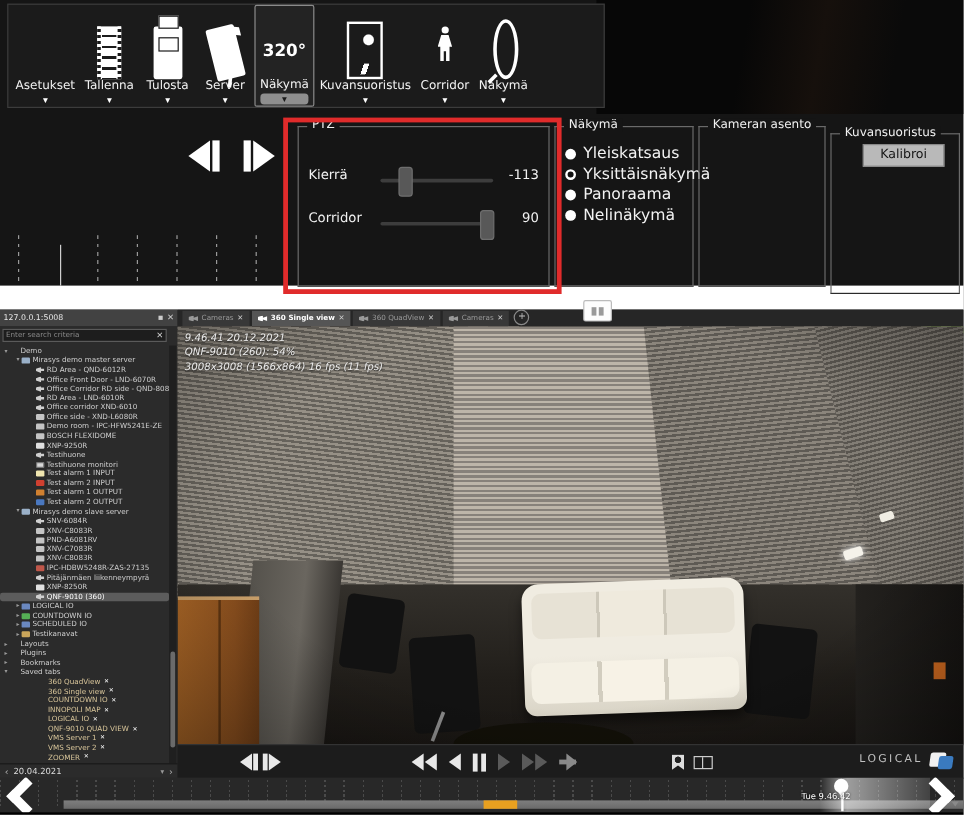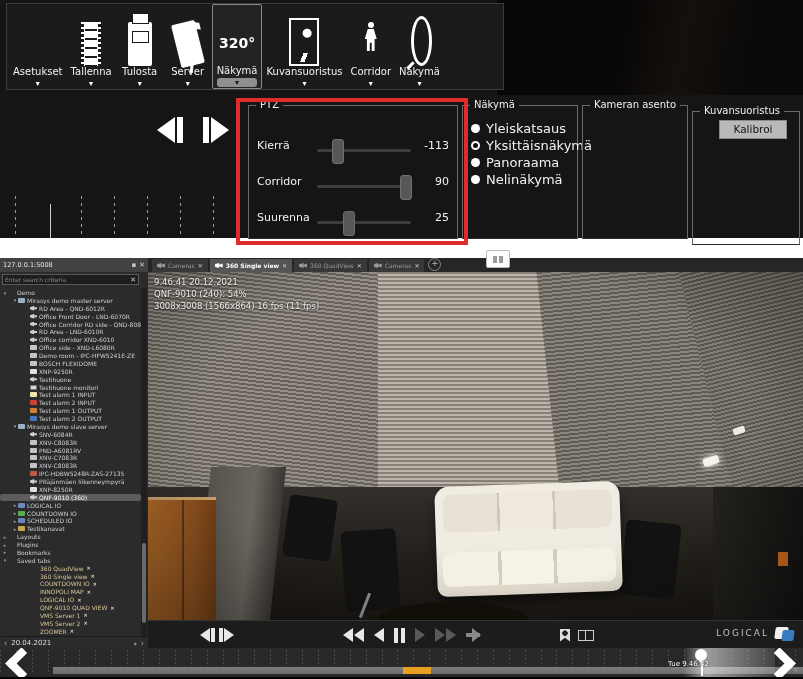--- a/index.html
+++ b/index.html
@@ -143,21 +143,21 @@
   #sb-thumb{position:absolute;left:1px;top:255px;width:4px;height:80px;background:#6a6a6a;border-radius:2px;}
   
   .sb-foot{position:absolute;left:0;width:148px;height:13px;display:flex;align-items:center;font-size:7px;color:#ddd;
      border-top:1px solid #1a1a1a;padding:0 4px;box-sizing:border-box;gap:4px;}
   #foot-date{top:364px;} #foot-time{top:377px;}
   .sb-foot .nav{color:#aaa;font-size:8px;}
   .sb-foot .sp{flex:1;}
   .sb-foot .mini{font-size:6px;color:#9a9a9a;}
 
   
-  #video{left:148px;top:14px;width:655px;height:348px;background:#2b2824;overflow:hidden;}
+  #video{left:148px;top:14px;width:655px;height:348px;background:#2b2824;overflow:hidden;font-style:italic;}
   .blind{position:absolute;background:repeating-linear-gradient(180deg,#a39c92 0 2px,#6f6a63 2px 4px);}
   #bl-a{left:-30px;top:-20px;width:300px;height:260px;transform:rotate(7deg);filter:brightness(.92);}
   #bl-b{left:230px;top:-10px;width:190px;height:250px;background:repeating-linear-gradient(180deg,#bdb5a9 0 2px,#87817a 2px 4px);}
   #bl-c{left:400px;top:-20px;width:180px;height:250px;transform:rotate(-6deg);filter:brightness(.85);}
   #bl-d{left:560px;top:-30px;width:130px;height:280px;transform:rotate(-14deg);filter:brightness(.8);}
   #corridor{left:425px;top:0;width:115px;height:190px;background:linear-gradient(180deg,#8d8a84,#b9b4ab 40%,#7d7a74);}
   #door{left:455px;top:15px;width:48px;height:130px;background:linear-gradient(180deg,#d6d1c6,#b9b4a9);border:1px solid #6a665f;}
   #red-chair{left:428px;top:55px;width:16px;height:22px;background:#b5552a;border-radius:40%;}
   #blue-glow{left:500px;top:0;width:60px;height:45px;background:radial-gradient(ellipse at center,#4a6fa8 0%,rgba(20,20,30,0) 70%);}
   #green-strip{left:595px;top:0;width:60px;height:8px;background:linear-gradient(90deg,#9fd34a,#5a8a2a);transform:rotate(-4deg);}
@@ -330,27 +330,20 @@
           </span>
           <span class="ptz-value">-113</span>
         </div>
         <div class="ptz-row">
           <span class="ptz-label">Corridor</span>
           <span class="ptz-track">
             <span class="thumb" style="left: 88%;"></span>
           </span>
           <span class="ptz-value">90</span>
         </div>
-        <div class="ptz-row">
-          <span class="ptz-label">Suurenna</span>
-          <span class="ptz-track">
-            <span class="thumb" style="left: 28%;"></span>
-          </span>
-          <span class="ptz-value">25</span>
-        </div>
       </div>
   </div>
 
   <div class="group" id="g-view">
     <span class="gtitle">Näkymä</span>
     <ul class="radio-list">
 
     <li class="radio-row st-normal">
           <span class="rdot"></span>
           <span class="rlabel">Yleiskatsaus</span>
@@ -735,21 +728,21 @@
     <div class="chair abs" id="chair1"></div>
     <div class="chair abs" id="chair2"></div>
     <div class="abs" id="table-r"></div>
     <div class="chair abs" id="chair3"></div>
     <div class="abs" id="sticker"></div>
     <div class="abs" id="sofa"></div>
     <div class="abs" id="round-table"></div>
     <div class="abs" id="vignette"></div>
     <div id="overlay">
       <div>9.46.41  20.12.2021</div>
-      <div>QNF-9010 (240): 54%</div>
+      <div>QNF-9010 (260): 54%</div>
       <div>3008x3008 (1566x864) 16 fps (11 fps)</div>
     </div>
   </div>
 
   <div id="controls" class="abs">
     <div class="pbgroup" id="pb-step">
       <span class="pbtn">
           <span class="stri l"></span>
           <span class="sbar"></span>
         </span>

